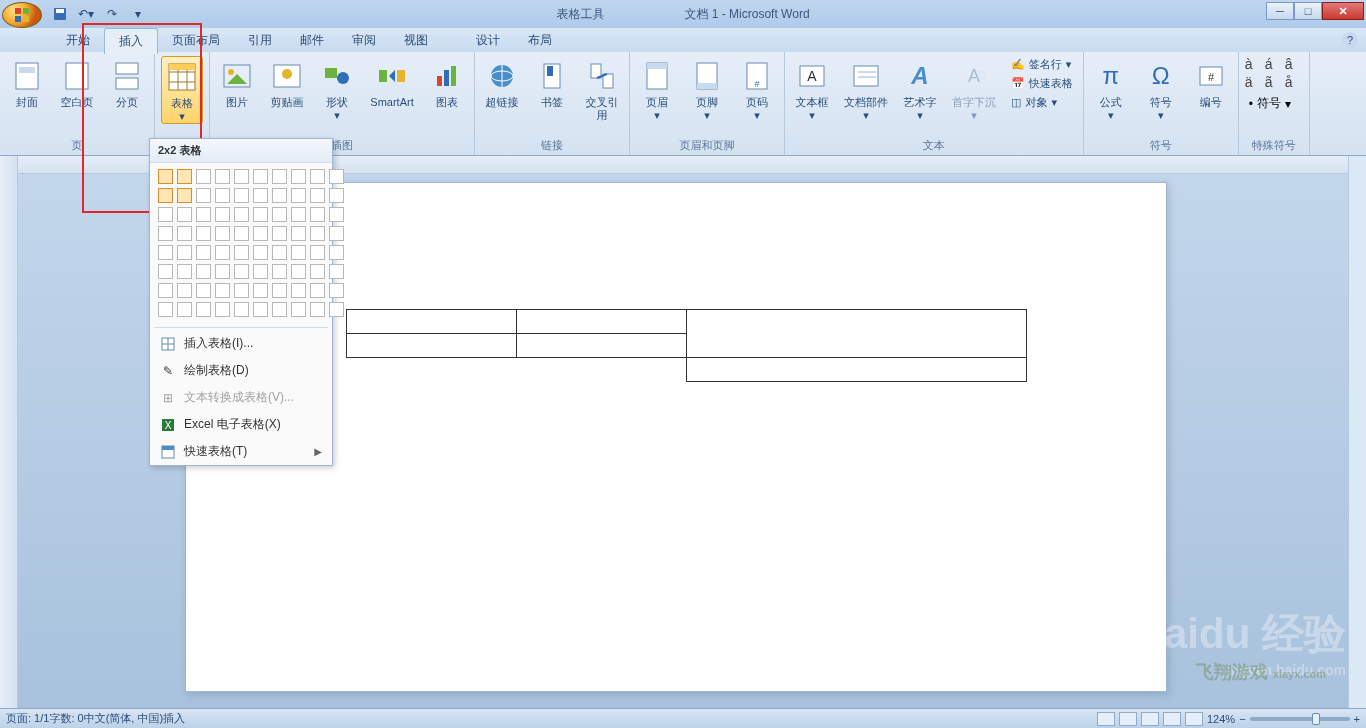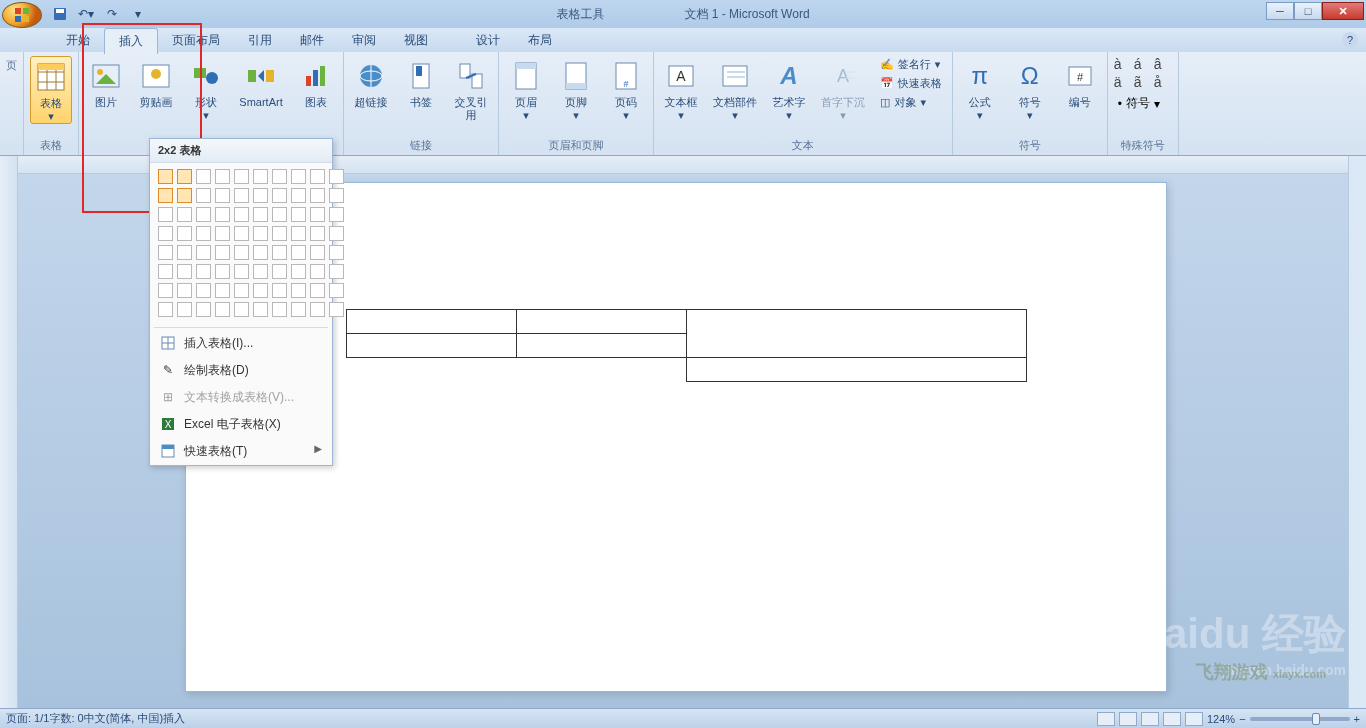--- a/index.html
+++ b/index.html
@@ -35,21 +35,21 @@
 .small-btn { display: flex; align-items: center; gap: 4px; padding: 1px 4px; }
 .red-box { position: absolute; border: 2px solid #e02828; pointer-events: none; z-index: 50; }
 
 
 .dropdown { position: absolute; left: 149px; top: 138px; width: 184px; background: #fafafa; border: 1px solid #9bb6d6; box-shadow: 2px 2px 6px rgba(0,0,0,.2); z-index: 60; }
 .dd-header { background: linear-gradient(#f4f7fb,#e3ecf6); padding: 4px 8px; font-size: 11px; color: #333; font-weight: bold; border-bottom: 1px solid #d0dcea; }
 .grid-picker { padding: 6px 8px; display: grid; grid-template-columns: repeat(10, 17px); grid-template-rows: repeat(8, 17px); gap: 2px; }
 .cell { width: 15px; height: 15px; border: 1px solid #b8b8b8; background: #fff; }
 .cell.sel { border-color: #e08a2a; background: #ffe6b3; }
 .dd-sep { height: 1px; background: #d0dcea; margin: 2px 4px; }
-.dd-item { display: flex; align-items: flex-start; gap: 8px; padding: 5px 10px; font-size: 12px; color: #333; }
+.dd-item { display: flex; align-items: center; gap: 8px; padding: 5px 10px; font-size: 12px; color: #333; }
 .dd-item.disabled { color: #a2a2a2; }
 .dd-item .ic16 { width: 16px; height: 16px; display:flex; align-items:center; justify-content:center; }
 .dd-item .arrow { margin-left: auto; color: #666; font-size: 10px; }
 
 
 .docarea { position: absolute; top: 156px; left: 0; right: 0; bottom: 20px; background: linear-gradient(#c4d7ec,#a8c2dd); }
 .ruler-v { position: absolute; left: 0; top: 0; width: 18px; height: 100%; background: linear-gradient(90deg,#e6eef8,#d4e2f1); border-right: 1px solid #b6cade; }
 .ruler-h { position: absolute; left: 18px; top: 0; right: 18px; height: 18px; background: linear-gradient(#e6eef8,#d4e2f1); border-bottom: 1px solid #b6cade; }
 .page { position: absolute; left: 185px; top: 26px; width: 982px; height: 510px; background: #fff; border: 1px solid #9bb6d6; box-shadow: 2px 2px 8px rgba(0,0,0,.15); }
 .tbl { position: absolute; left: 160px; top: 126px; border-collapse: collapse; }
@@ -110,20 +110,48 @@
   <div class="tab">审阅</div>
   <div class="tab">视图</div>
   <div class="tab" style="margin-left:20px">设计</div>
   <div class="tab">布局</div>
   <div class="help-icon">?</div>
 </div>
 
 <div class="ribbon">
 
   <div class="group">
+    <div class="group-body">
+      <div class="big-btn">
+          <div class="ic">
+            <svg width="26" height="30">
+              <rect x="2" y="2" width="22" height="26" fill="#fff" stroke="#6a8ab0"></rect>
+              <rect x="5" y="6" width="16" height="6" fill="#c7daee"></rect>
+            </svg>
+          </div>
+          <div class="lbl">封面</div>
+        </div>
+      <div class="big-btn">
+          <div class="ic">
+            <svg width="26" height="30">
+              <rect x="2" y="2" width="22" height="26" fill="#fff" stroke="#6a8ab0"></rect>
+            </svg>
+          </div>
+          <div class="lbl">空白页</div>
+        </div>
+      <div class="big-btn">
+          <div class="ic">
+            <svg width="26" height="30">
+              <rect x="2" y="2" width="22" height="11" fill="#fff" stroke="#6a8ab0"></rect>
+              <rect x="2" y="17" width="22" height="11" fill="#fff" stroke="#6a8ab0"></rect>
+            </svg>
+          </div>
+          <div class="lbl">分页</div>
+        </div>
+    </div>
     <div class="group-label">页</div>
   </div>
 
   <div class="group">
     <div class="group-body">
       <div class="big-btn highlight">
           <div class="ic">
             <svg width="30" height="30">
               <rect x="2" y="2" width="26" height="26" fill="#fff" stroke="#9b7a2a"></rect>
               <line x1="2" y1="10" x2="28" y2="10" stroke="#9b7a2a"></line>

